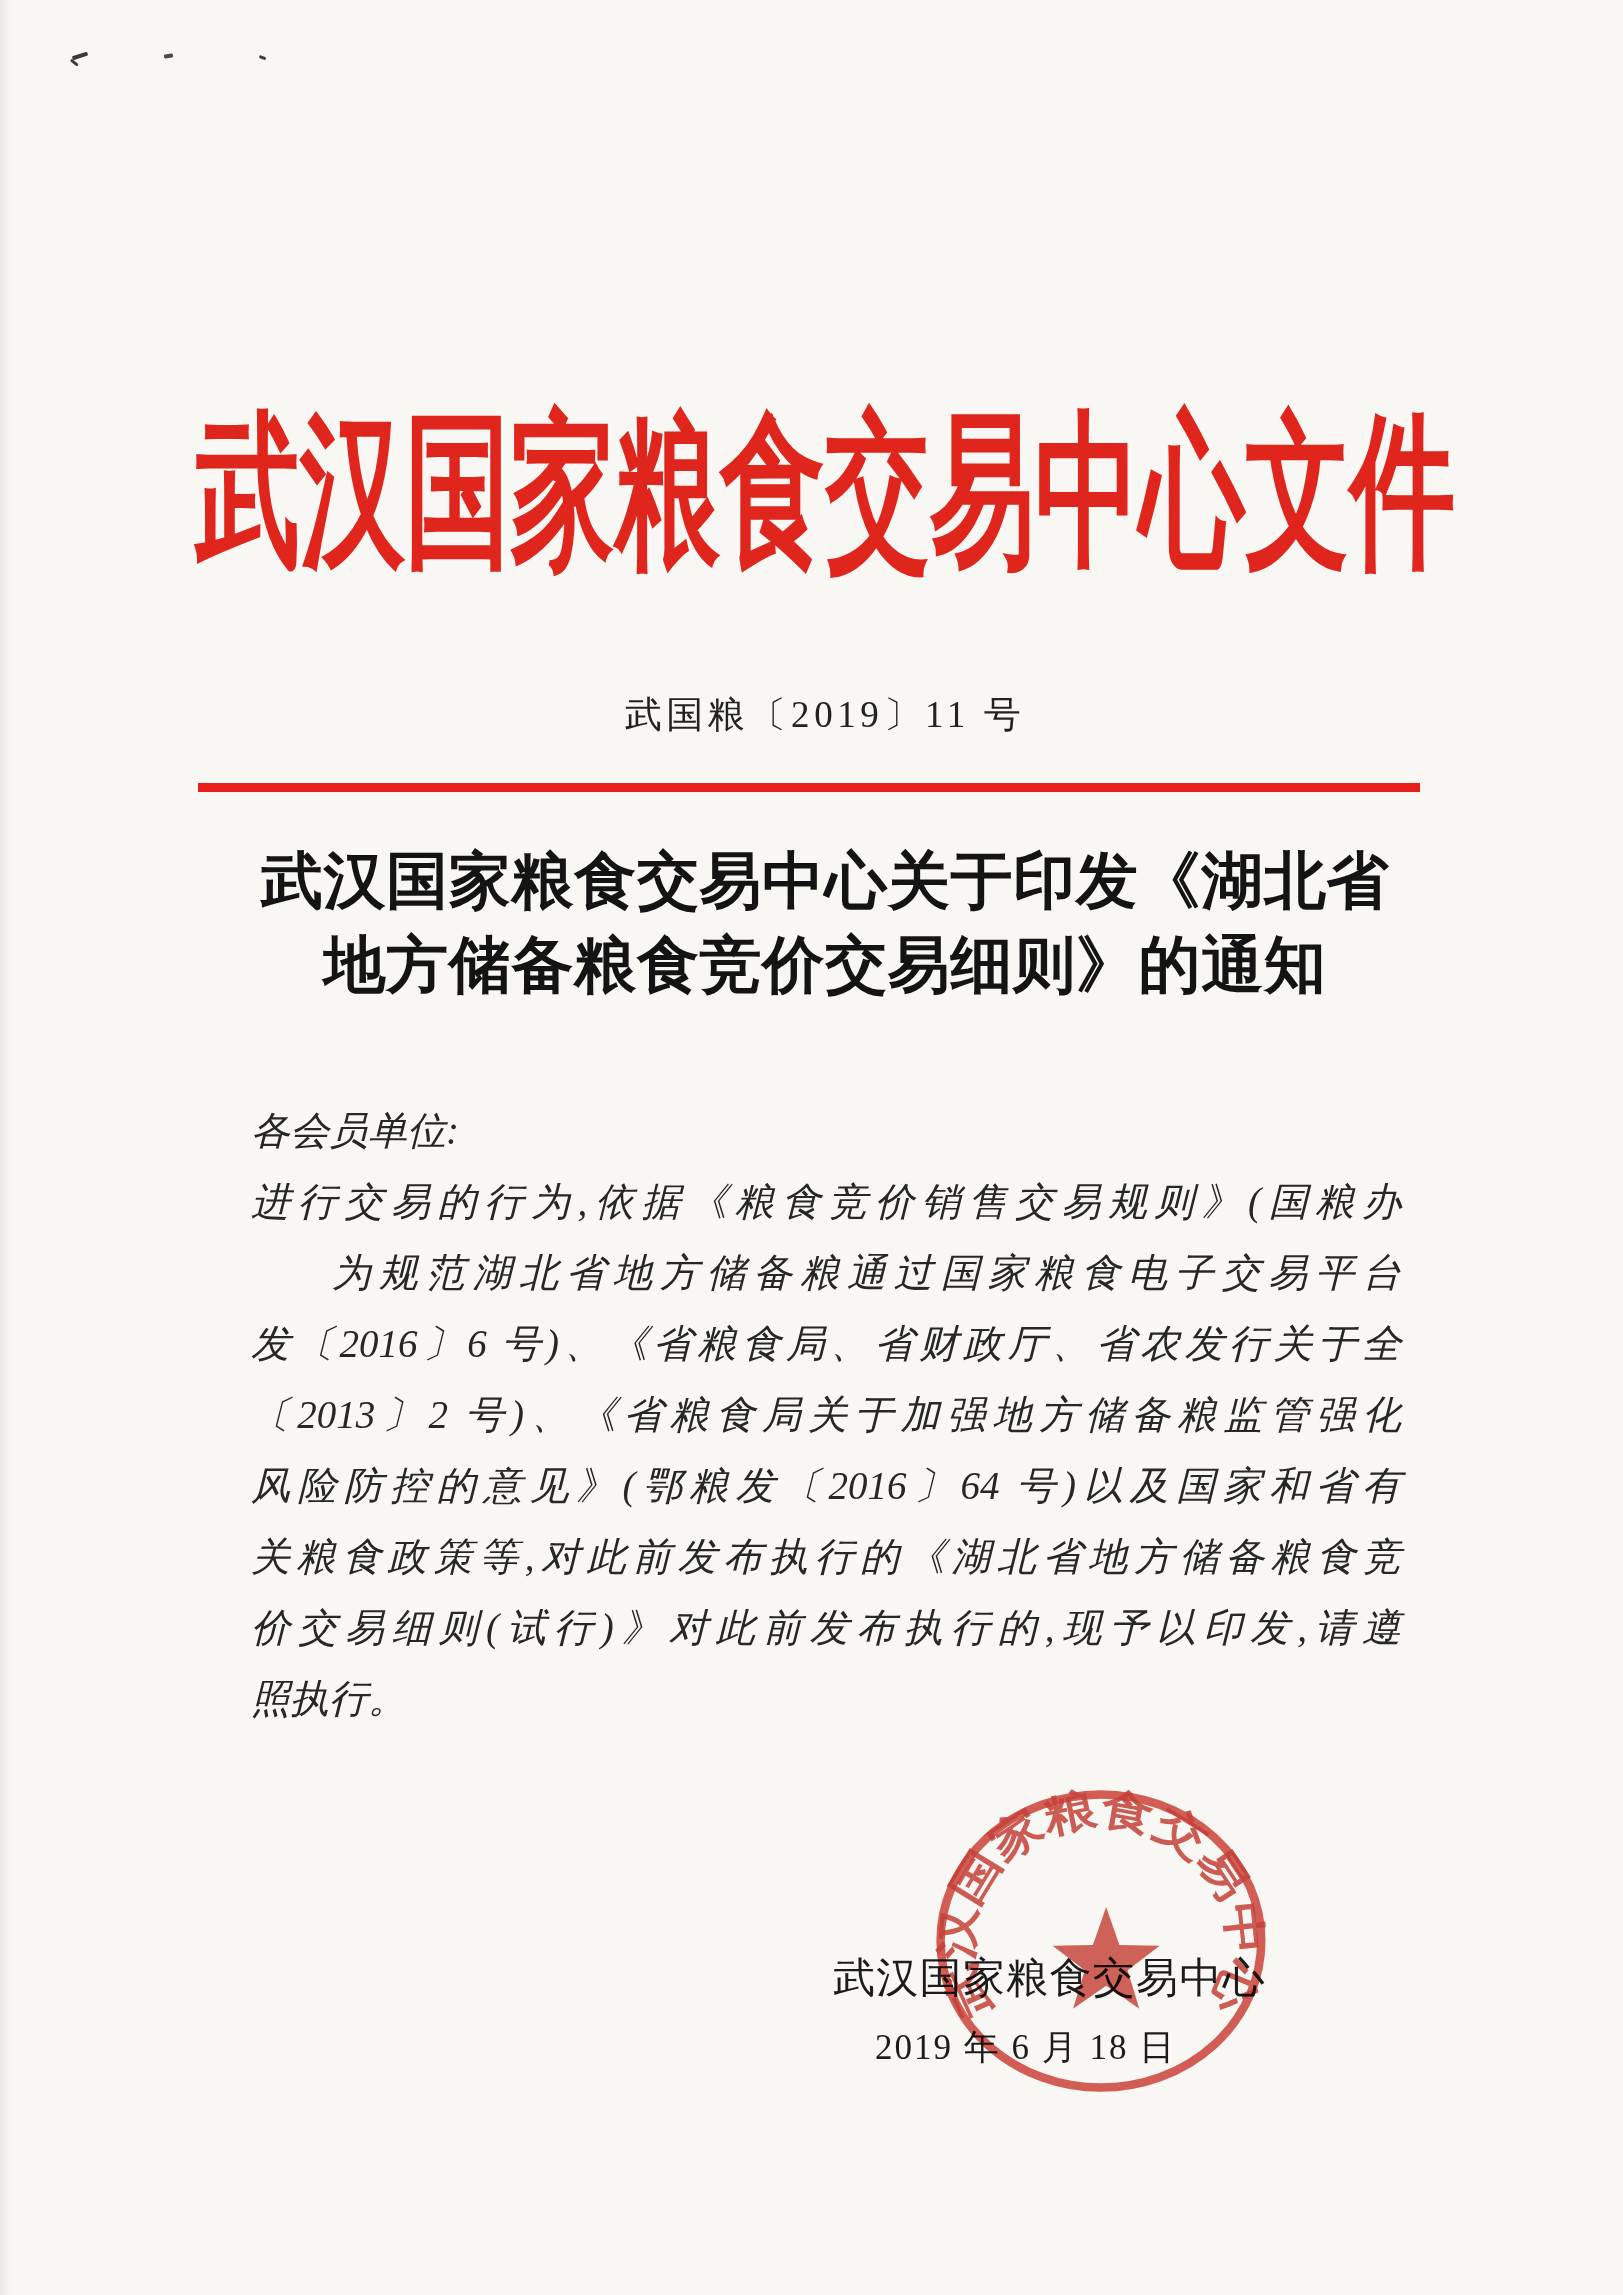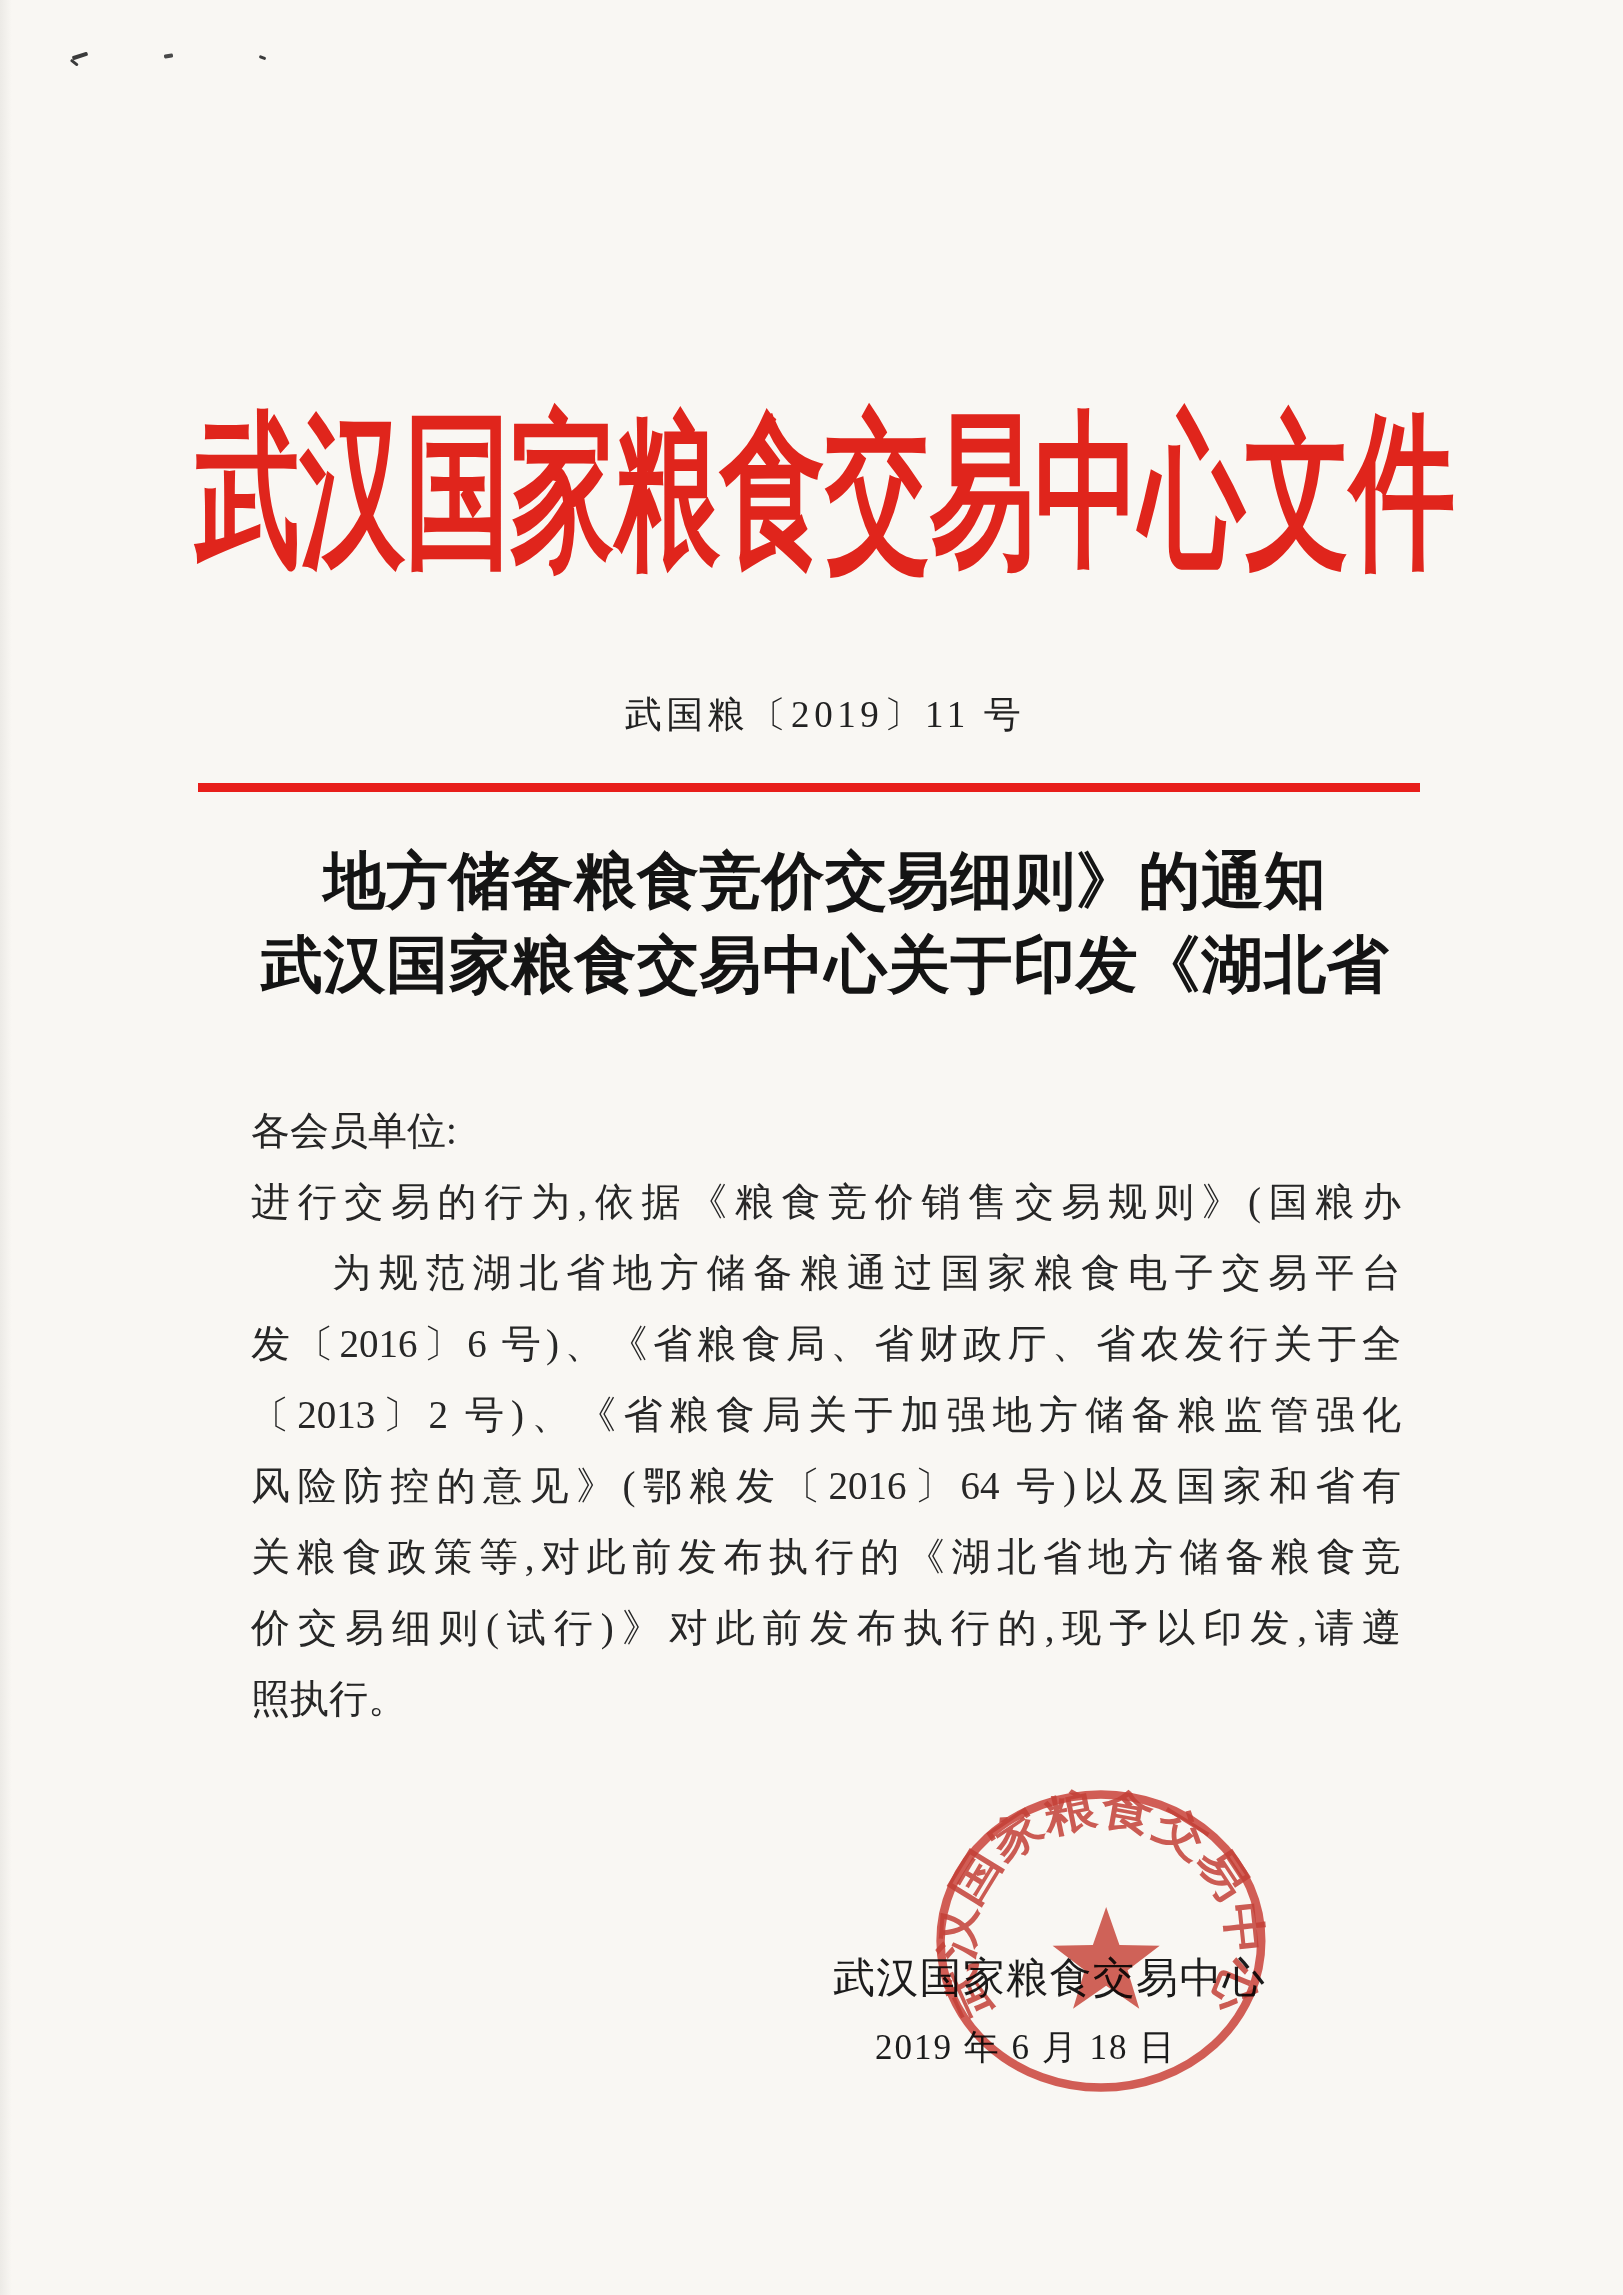--- a/index.html
+++ b/index.html
@@ -44,21 +44,21 @@
     position: absolute; top: 839px; left: 0; width: 100%;
     text-align: center; font-weight: bold; color: #141414;
     font-size: 62px; line-height: 84px; letter-spacing: 0.7px;
     white-space: nowrap;
   }
   
   .body-block {
     position: absolute; top: 1095px; left: 225px; width: 1150px;
     color: #272727; font-size: 39px;
   }
-  .b-line { height: 71px; line-height: 71px; }
+  .b-line { height: 71px; line-height: 71px; font-style: italic; }
   .b-just { text-align: justify; text-align-last: justify; }
   .b-indent { text-indent: 81px; }
   .b-left { text-align: left; text-align-last: left; }
   
   .sig-org {
     position: absolute; top: 1956px; left: 833px; z-index: 2;
     font-size: 42px; line-height: 45px; letter-spacing: 1.3px;
     color: #1c1c1c; white-space: nowrap;
   }
   .sig-date {
@@ -97,22 +97,22 @@
 
     <div class="letterhead">
       <span class="lh-text">武汉国家粮食交易中心文件</span>
     </div>
 
     <div class="docnum">武国粮〔2019〕11 号</div>
 
     <div class="rule"></div>
 
     <div class="heading">
+      <div>武汉国家粮食交易中心关于印发《湖北省</div>
       <div>地方储备粮食竞价交易细则》的通知</div>
-      <div>武汉国家粮食交易中心关于印发《湖北省</div>
     </div>
 
     <div class="body-block">
       <div class="b-line b-left">各会员单位:</div>
       <div class="b-line b-just">进行交易的行为,依据《粮食竞价销售交易规则》(国粮办</div>
       <div class="b-line b-just b-indent">为规范湖北省地方储备粮通过国家粮食电子交易平台</div>
       <div class="b-line b-just">发〔2016〕6 号)、《省粮食局、省财政厅、省农发行关于全</div>
       <div class="b-line b-just">〔2013〕2 号)、《省粮食局关于加强地方储备粮监管强化</div>
       <div class="b-line b-just">风险防控的意见》(鄂粮发〔2016〕64 号)以及国家和省有</div>
       <div class="b-line b-just">关粮食政策等,对此前发布执行的《湖北省地方储备粮食竞</div>

